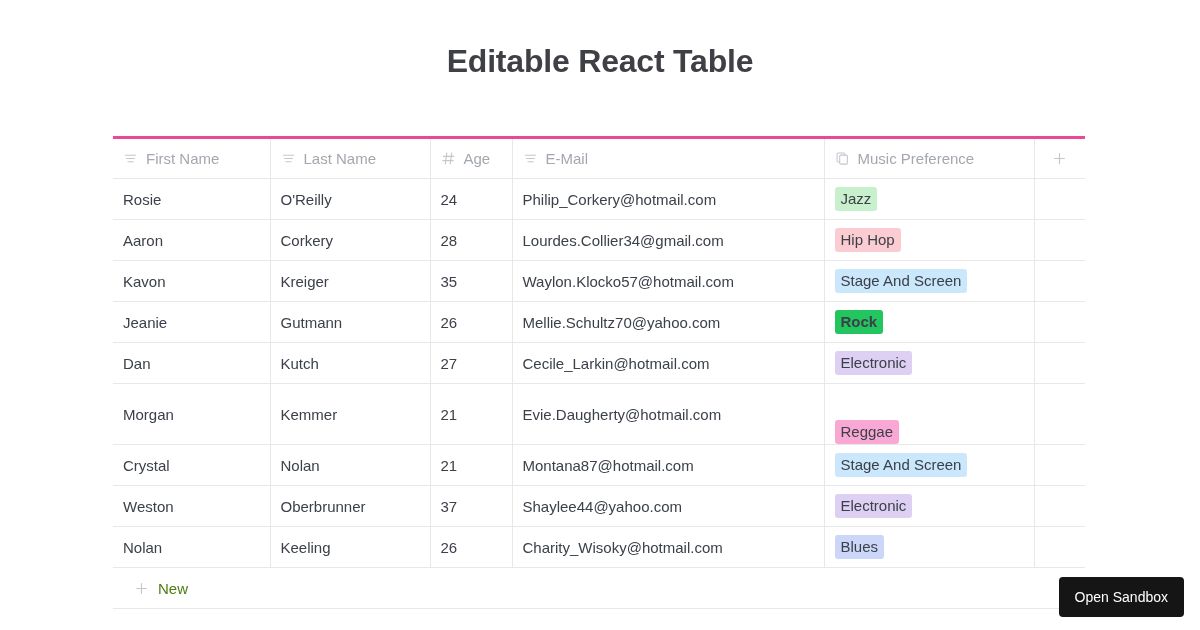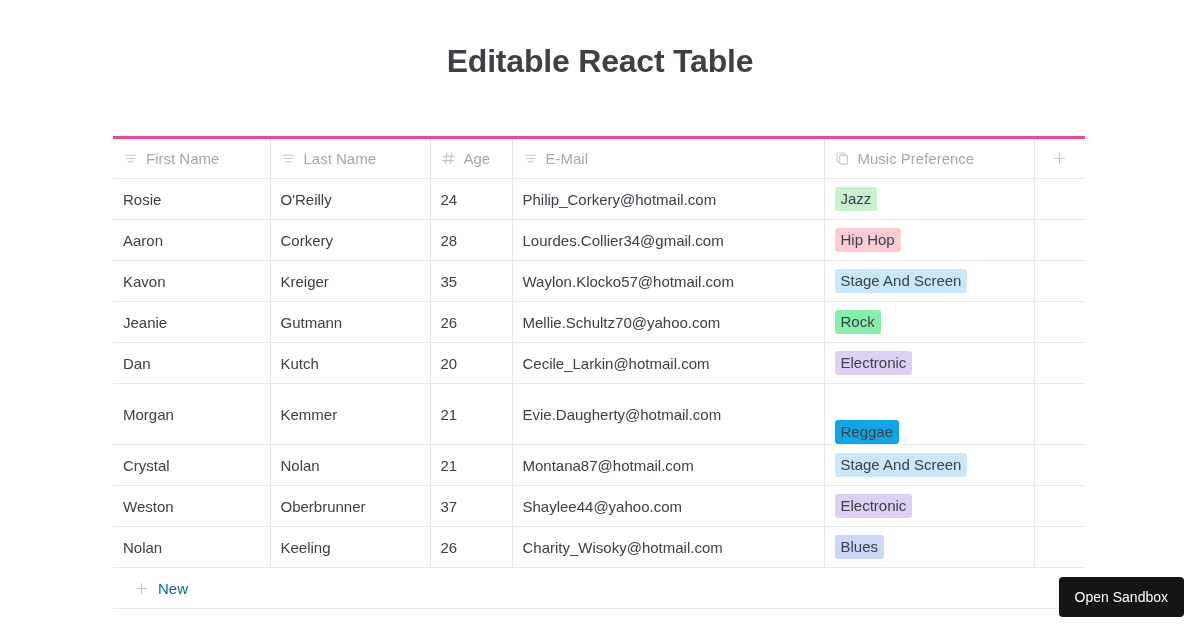--- a/index.html
+++ b/index.html
@@ -119,21 +119,21 @@
     border-right: none;
     color: #b9bcc2;
     font-size: 14.5px;
     height: 41px;
   }
   .new-inner {
     display: flex;
     align-items: center;
     gap: 9px;
     padding-left: 11px;
-    color: #0369a1;
+    color: #4d7c0f;
   }
   .plus-glyph {
     display: inline-flex;
     align-items: center;
     justify-content: center;
     width: 15px;
     height: 15px;
     color: #c2c6cd;
   }
 
@@ -267,37 +267,37 @@
             <td class="age-cell">35</td>
             <td class="mail-cell">Waylon.Klocko57@hotmail.com</td>
             <td class="music-cell"><span class="tag" style="background: rgb(203, 231, 251);">Stage And Screen</span></td>
             <td class=""></td>
           </tr>
           <tr>
             <td class="name-cell">Jeanie</td>
             <td class="name-cell">Gutmann</td>
             <td class="age-cell">26</td>
             <td class="mail-cell">Mellie.Schultz70@yahoo.com</td>
-            <td class="music-cell"><span class="tag" style="background: #86efac;">Rock</span></td>
+            <td class="music-cell"><span class="tag" style="background: #22c55e; font-weight: bold;">Rock</span></td>
             <td class=""></td>
           </tr>
           <tr>
             <td class="name-cell">Dan</td>
             <td class="name-cell">Kutch</td>
-            <td class="age-cell">20</td>
+            <td class="age-cell">27</td>
             <td class="mail-cell">Cecile_Larkin@hotmail.com</td>
             <td class="music-cell"><span class="tag" style="background: rgb(221, 208, 242);">Electronic</span></td>
             <td class=""></td>
           </tr>
           <tr>
             <td class="name-cell">Morgan</td>
             <td class="name-cell">Kemmer</td>
             <td class="age-cell">21</td>
             <td class="mail-cell">Evie.Daugherty@hotmail.com</td>
-            <td class="music-cell"><span class="tag" style="background: #0ea5e9; margin-top: 36px;">Reggae</span></td>
+            <td class="music-cell"><span class="tag" style="background: #f9a8d4; margin-top: 36px;">Reggae</span></td>
             <td class=""></td>
           </tr>
           <tr>
             <td class="name-cell">Crystal</td>
             <td class="name-cell">Nolan</td>
             <td class="age-cell">21</td>
             <td class="mail-cell">Montana87@hotmail.com</td>
             <td class="music-cell"><span class="tag" style="background: rgb(203, 231, 251);">Stage And Screen</span></td>
             <td class=""></td>
           </tr>

